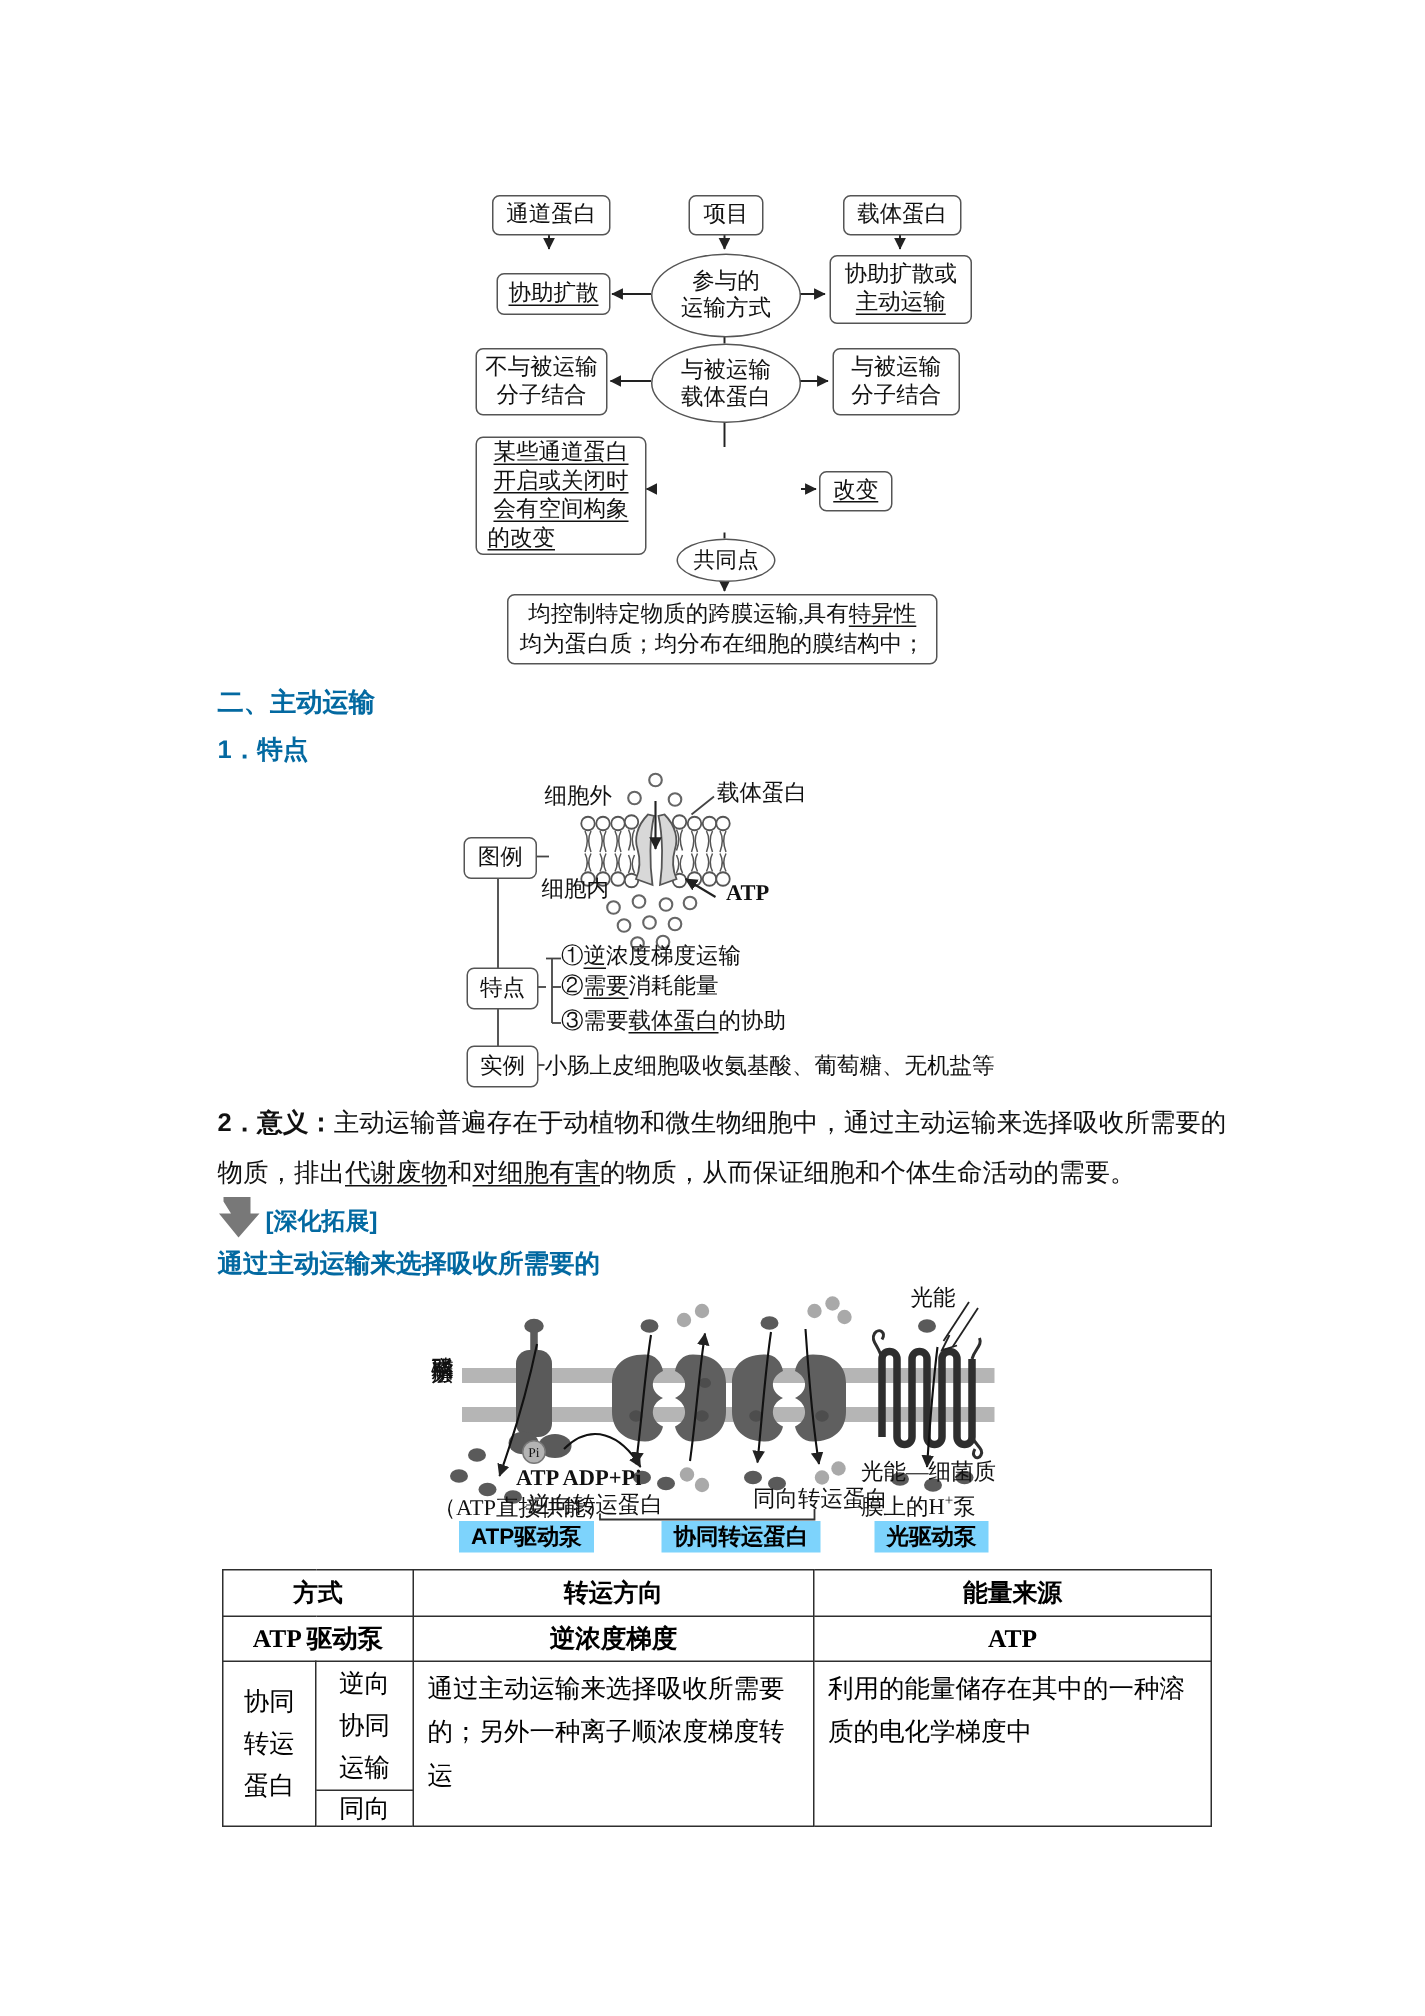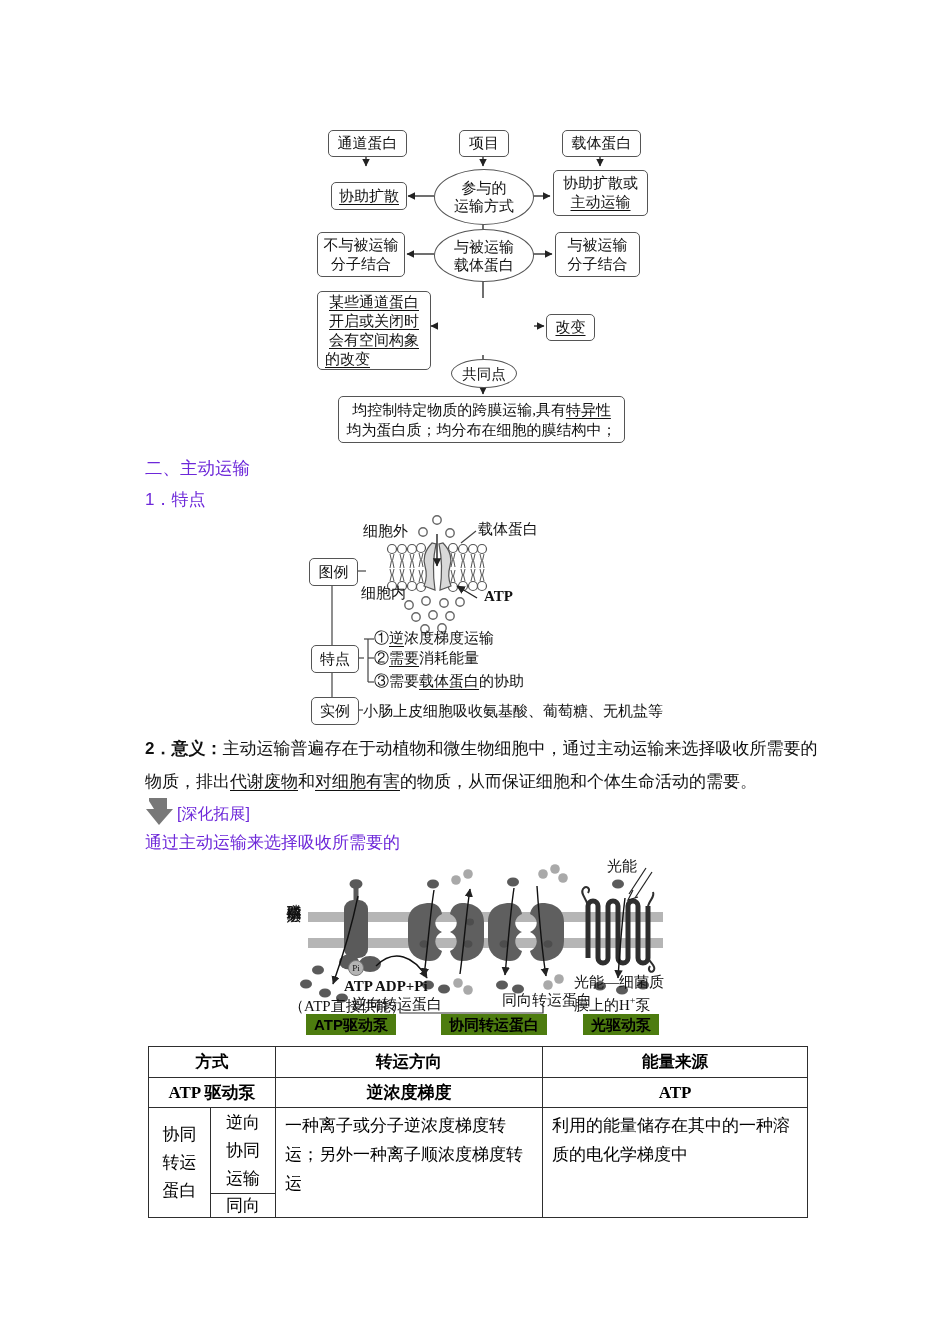--- a/index.html
+++ b/index.html
@@ -9,25 +9,25 @@
   .fbox{position:absolute;z-index:2;border:1.4px solid #555;border-radius:5px;background:#fff;
         display:flex;flex-direction:column;align-items:center;justify-content:center;
         font-size:15px;line-height:19px;text-align:center;}
   .fell{position:absolute;z-index:2;border:1.4px solid #555;border-radius:50%;background:#fff;
         display:flex;flex-direction:column;align-items:center;justify-content:center;
         font-size:15px;line-height:18px;text-align:center;}
   .u{text-decoration:underline;text-underline-offset:3px;}
   .lbl{position:absolute;z-index:3;font-size:15px;line-height:17px;white-space:nowrap;}
   .h-sans{font-family:"Liberation Sans","DejaVu Sans",sans-serif;font-weight:bold;}
   .heading{position:absolute;z-index:3;font-family:"Liberation Sans","DejaVu Sans",sans-serif;
-           font-weight:normal;font-size:17px;color:#6d28d9;white-space:nowrap;}
+           font-weight:bold;font-size:17px;color:#0369a1;white-space:nowrap;}
   .para{position:absolute;z-index:3;font-size:17px;line-height:26px;width:672px;white-space:nowrap;}
   .vert{position:absolute;z-index:3;writing-mode:vertical-rl;text-orientation:upright;
         font-size:15px;letter-spacing:1px;}
-  .graytag{position:absolute;z-index:3;background:#4d7c0f;color:#000;
+  .graytag{position:absolute;z-index:3;background:#7dd3fc;color:#000;
            font-family:"Liberation Sans","DejaVu Sans",sans-serif;font-weight:bold;
            font-size:15px;padding:1px 8px;line-height:19px;white-space:nowrap;}
   table.cmp{position:absolute;left:148px;top:1046px;z-index:3;border-collapse:collapse;
             table-layout:fixed;width:659px;font-family:"Liberation Serif","DejaVu Serif",serif;
             font-size:17px;color:#000;}
   table.cmp td,table.cmp th{border:1.5px solid #2e2e2e;text-align:center;vertical-align:middle;padding:0;}
   table.cmp th{font-family:"Liberation Sans","DejaVu Sans",sans-serif;font-weight:bold;font-size:16.5px;}
   .bld{font-weight:bold;}
   .cell-left{text-align:left !important;vertical-align:top !important;padding:3px 9px !important;line-height:29px;}
   .tall{line-height:28px;}
@@ -373,21 +373,21 @@
       <td rowspan="2" class="tall">
         <div>协同</div>
         <div>转运</div>
         <div>蛋白</div>
       </td>
       <td class="tall">
         <div>逆向</div>
         <div>协同</div>
         <div>运输</div>
       </td>
-      <td rowspan="2" class="cell-left">一种离子或分子逆浓度梯度转运；另外一种离子顺浓度梯度转运</td>
+      <td rowspan="2" class="cell-left">通过主动运输来选择吸收所需要的；另外一种离子顺浓度梯度转运</td>
       <td rowspan="2" class="cell-left">利用的能量储存在其中的一种溶质的电化学梯度中</td>
     </tr>
     <tr style="height:22px;">
       <td>同向</td>
     </tr>
   </tbody>
     </table>
 
 </div>
 

